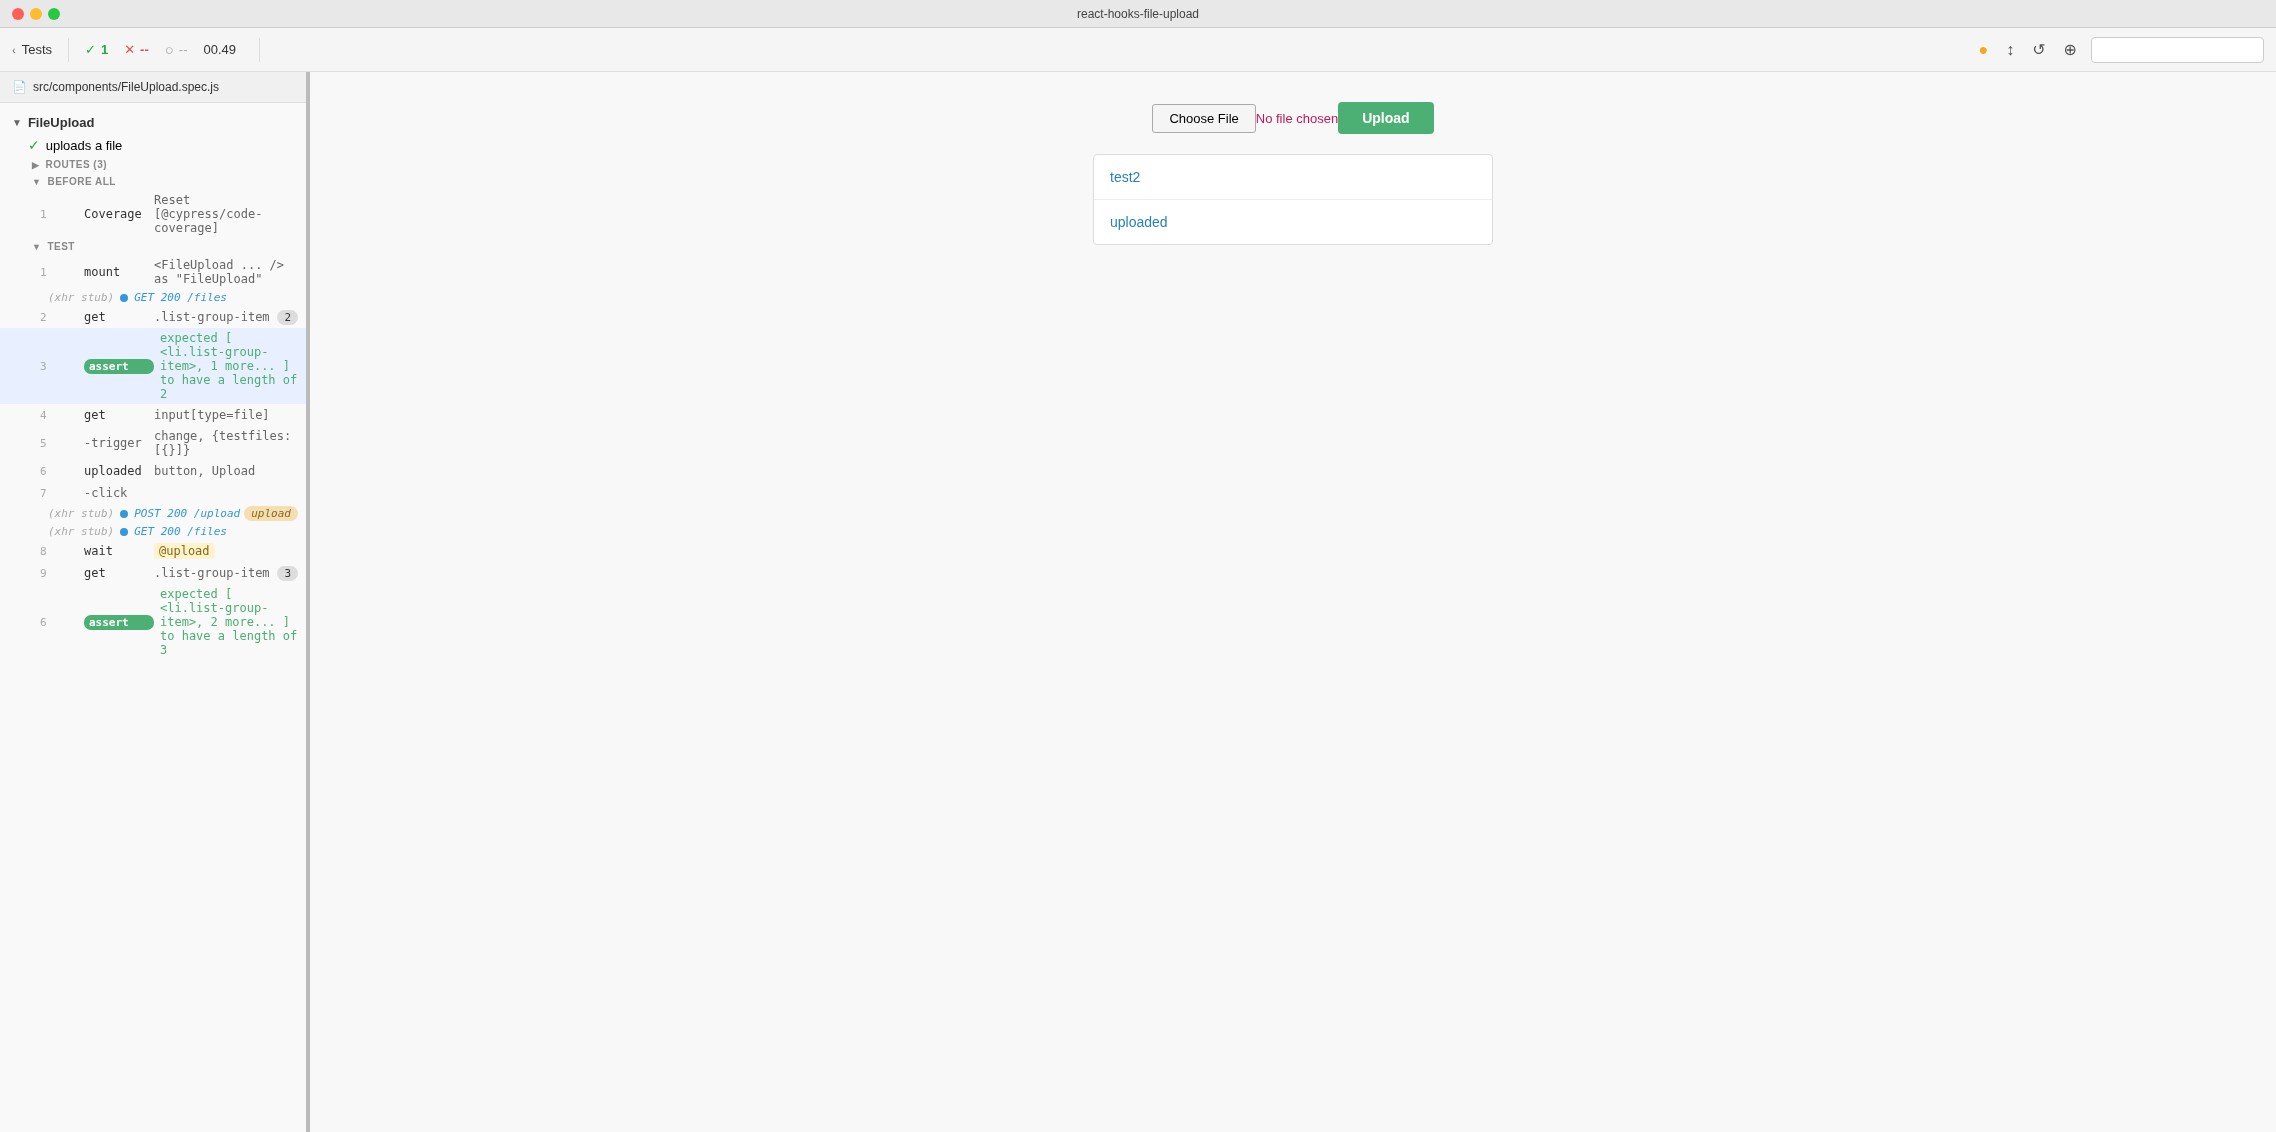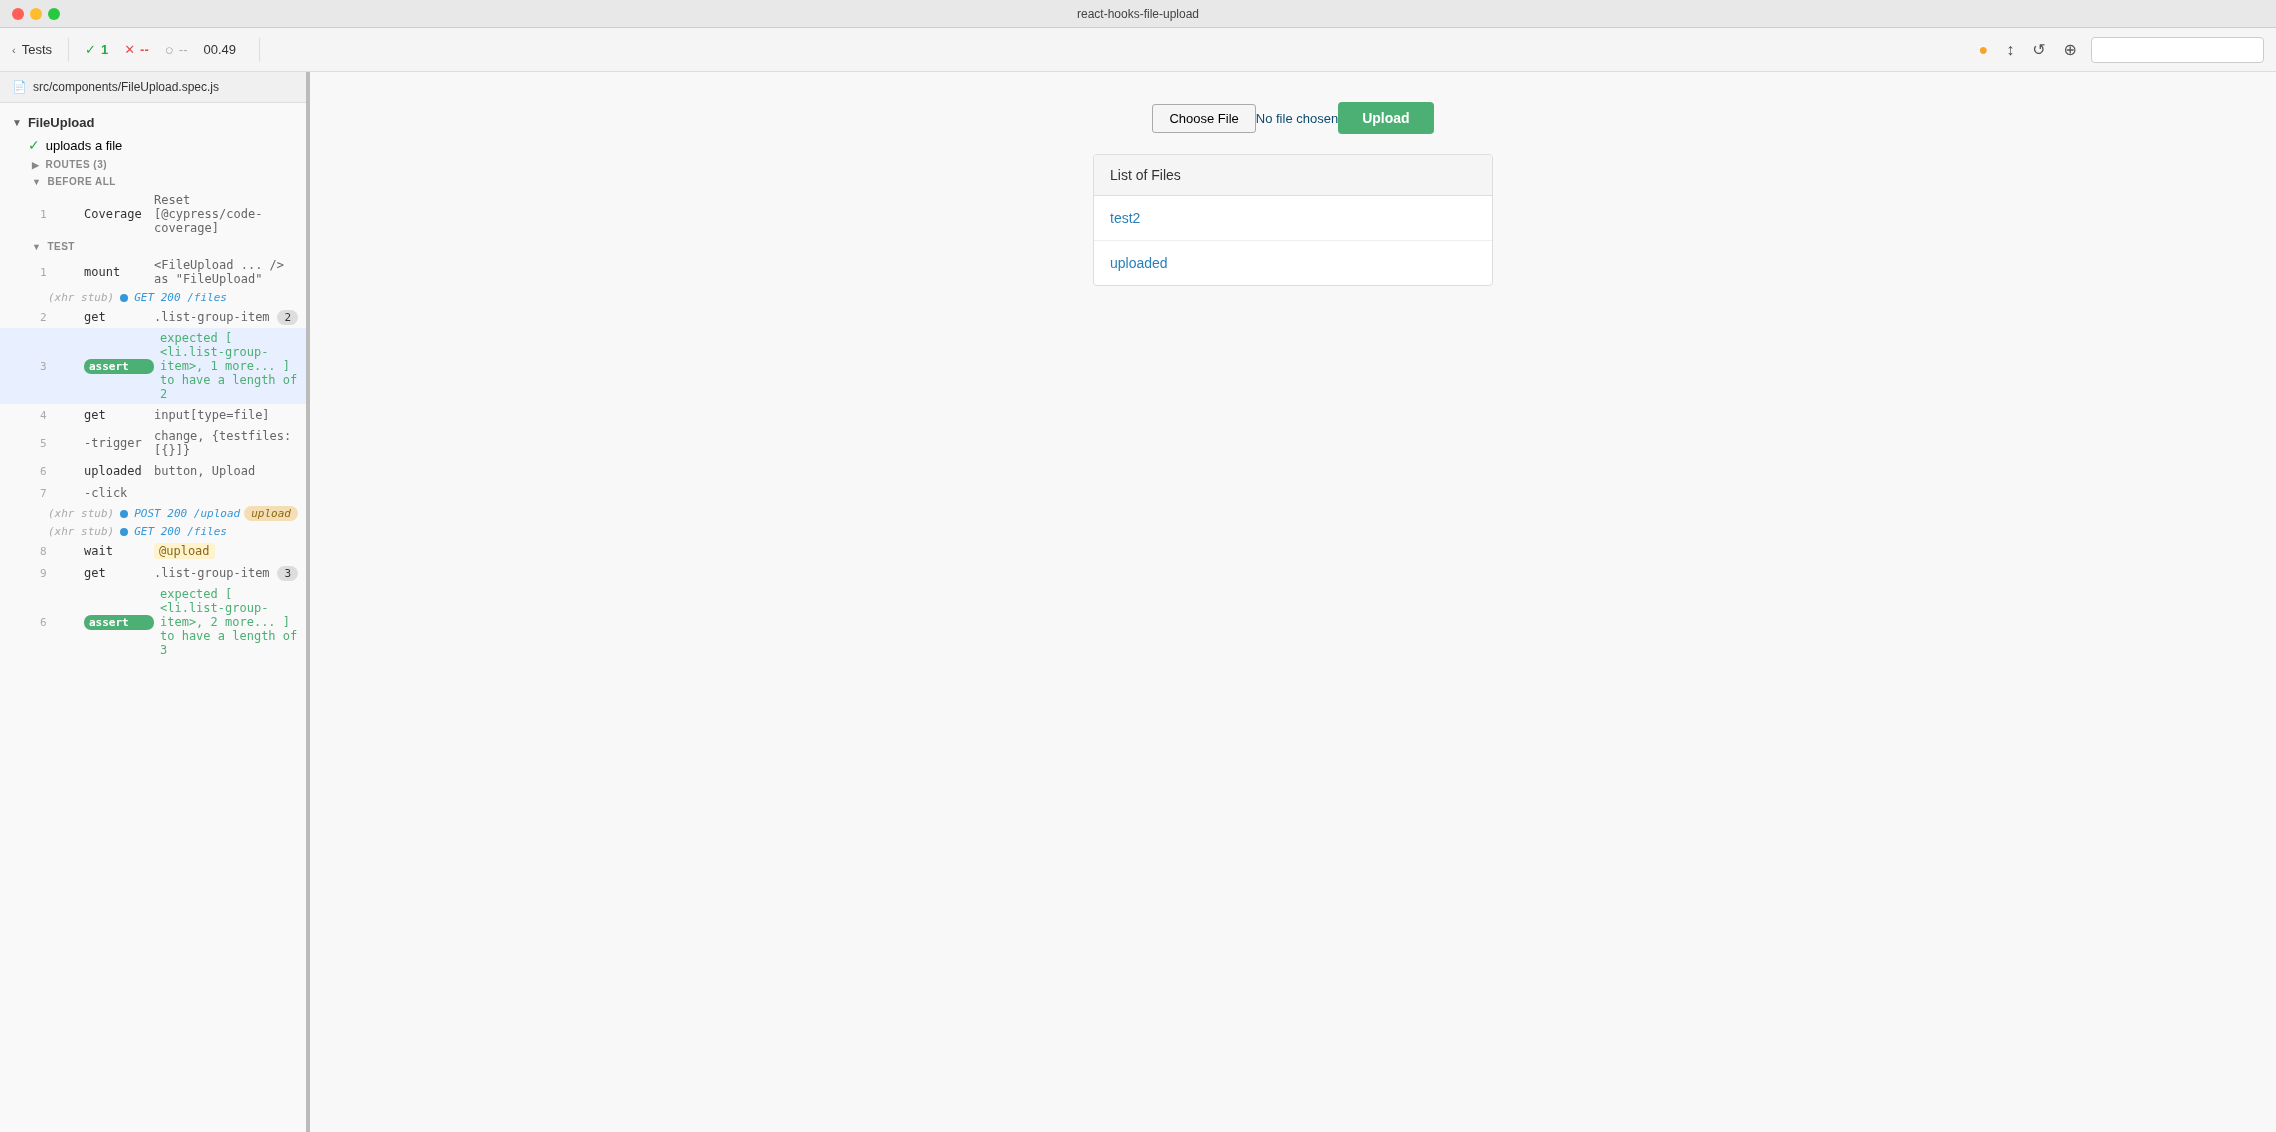--- a/index.html
+++ b/index.html
@@ -221,21 +221,21 @@
     }
 
     .choose-file-btn {
       border: 1px solid #aaa;
       background: #f5f5f5;
       padding: 6px 16px;
       font-size: 13px;
       cursor: pointer;
       border-radius: 3px;
     }
-    .no-file-text { color: #0c4a6e; font-size: 13px; }
+    .no-file-text { color: #be185d; font-size: 13px; }
 
     .upload-btn {
       background: #4caf73;
       color: white;
       border: none;
       padding: 8px 24px;
       font-size: 14px;
       font-weight: 600;
       border-radius: 4px;
       cursor: pointer;
@@ -443,21 +443,20 @@
     <div class="right-panel">
       <div class="app-content">
 
         <div class="file-upload-area">
           <button class="choose-file-btn">Choose File</button>
           <span class="no-file-text">No file chosen</span>
           <button class="upload-btn">Upload</button>
         </div>
 
         <div class="file-list-panel">
-          <div class="file-list-header">List of Files</div>
           <div class="file-list-item">test2</div>
           <div class="file-list-item">uploaded</div>
         </div>
 
       </div>
     </div>
 
   </div>
 </div>
 

